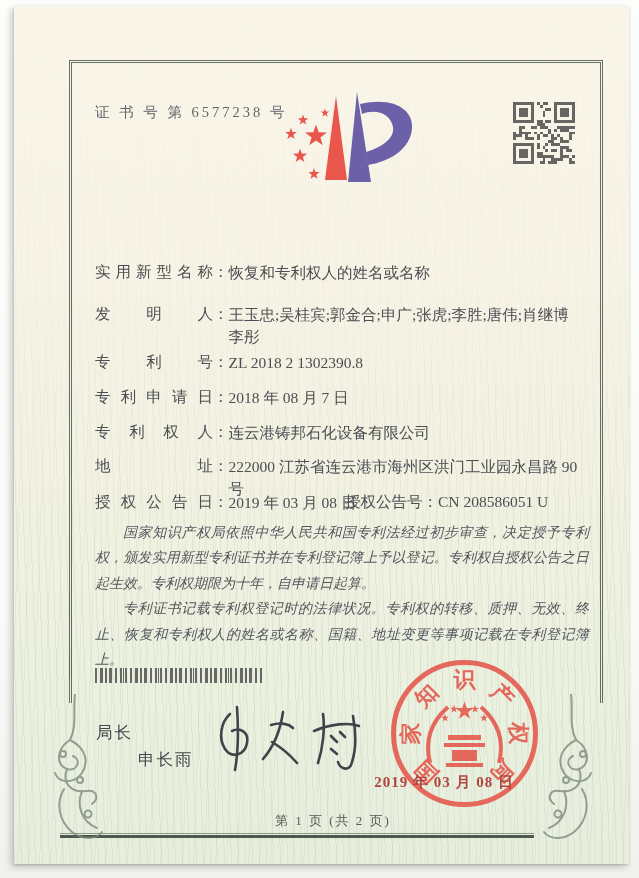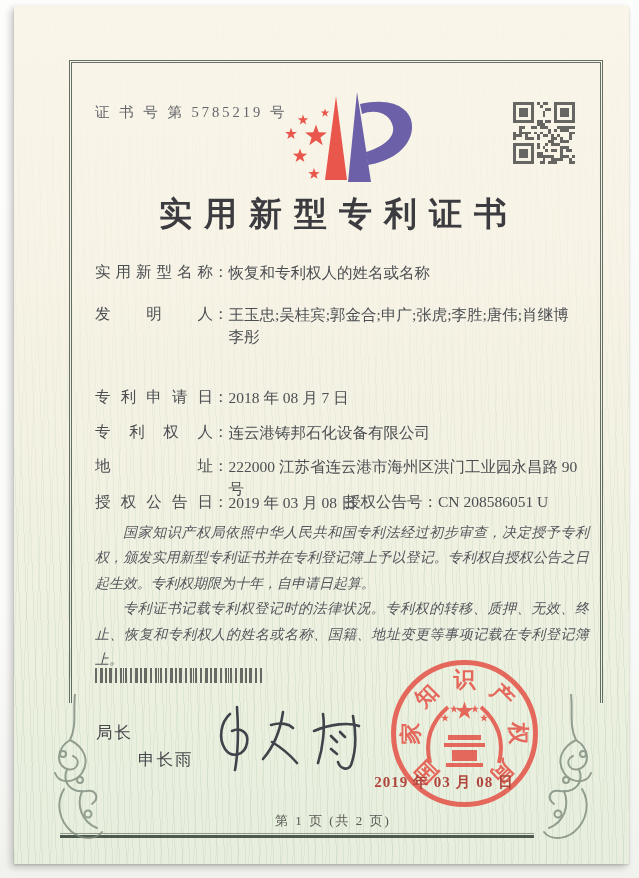--- a/index.html
+++ b/index.html
@@ -71,21 +71,21 @@
 </style>
 </head>
 <body>
 
 <div class="paper">
 
   <div class="frame"></div>
 
   <div class="cert-no">
     <span>证 书 号</span>
-    <span>第 5785219 号</span>
+    <span>第 6577238 号</span>
   </div>
 
   <svg class="logo" viewBox="0 0 152 110">
     <defs>
       <path id="st" d="M0,-10 L2.35,-3.24 L9.51,-3.09 L3.8,1.24 L5.88,8.09 L0,4 L-5.88,8.09 L-3.8,1.24 L-9.51,-3.09 L-2.35,-3.24 Z"></path>
     </defs>
     <g fill="#e8564c">
       <use href="#st" transform="translate(40,46) scale(1.15)"></use>
       <use href="#st" transform="translate(27,30) scale(0.55)"></use>
       <use href="#st" transform="translate(49,23) scale(0.45)"></use>
@@ -221,28 +221,30 @@
       <rect x="19" y="19" width="1" height="1"></rect>
       <rect x="9" y="20" width="1" height="1"></rect>
       <rect x="10" y="20" width="1" height="1"></rect>
       <rect x="12" y="20" width="1" height="1"></rect>
       <rect x="13" y="20" width="1" height="1"></rect>
       <rect x="14" y="20" width="1" height="1"></rect>
       <rect x="19" y="20" width="1" height="1"></rect>
       <rect x="20" y="20" width="1" height="1"></rect>
     </svg>
 
-  <div class="title">实用新型专利证书</div>
 
   <div class="frow r1">
     <span class="lab">实用新型名称</span><span class="col">：</span><span class="val">恢复和专利权人的姓名或名称</span>
   </div>
   <div class="frow r2">
     <span class="lab">发明人</span><span class="col">：</span><span class="val">王玉忠;吴桂宾;郭金合;申广;张虎;李胜;唐伟;肖继博
 李彤</span>
+  </div>
+  <div class="frow r3">
+    <span class="lab">专利号</span><span class="col">：</span><span class="val">ZL 2018 2 1302390.8</span>
   </div>
   <div class="frow r4">
     <span class="lab">专利申请日</span><span class="col">：</span><span class="val">2018 年 08 月 7 日</span>
   </div>
   <div class="frow r5">
     <span class="lab">专利权人</span><span class="col">：</span><span class="val">连云港铸邦石化设备有限公司</span>
   </div>
   <div class="frow r6">
     <span class="lab">地址</span><span class="col">：</span><span class="val">222000 江苏省连云港市海州区洪门工业园永昌路 90 号</span>
   </div>

